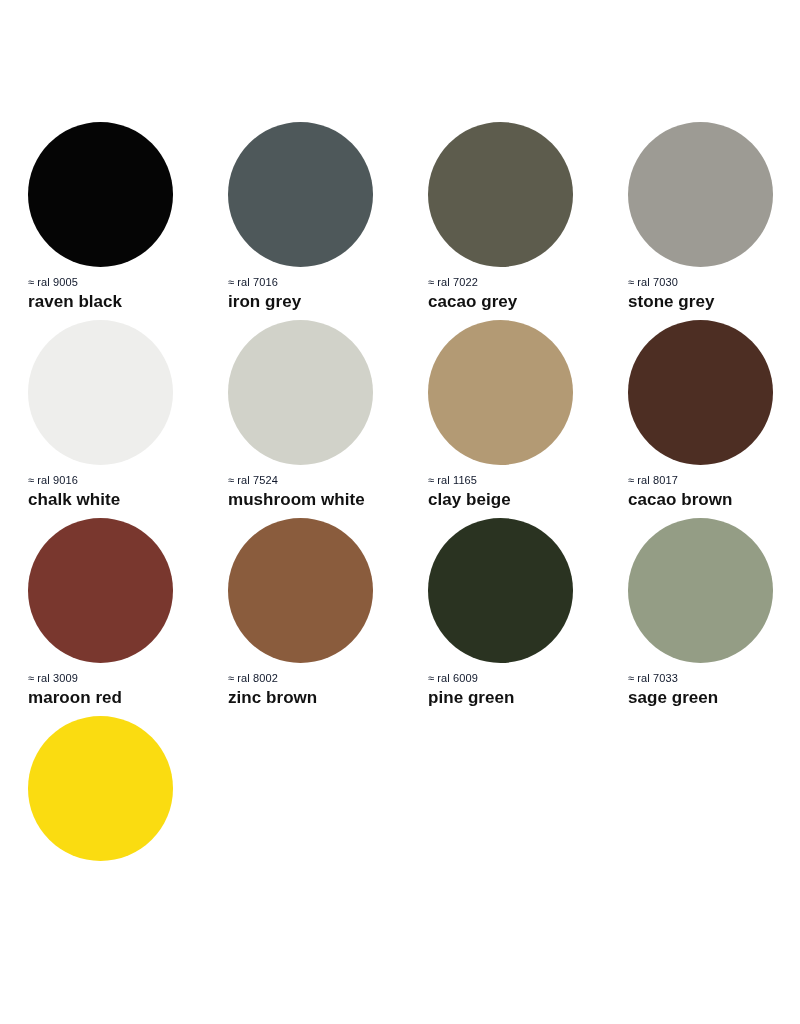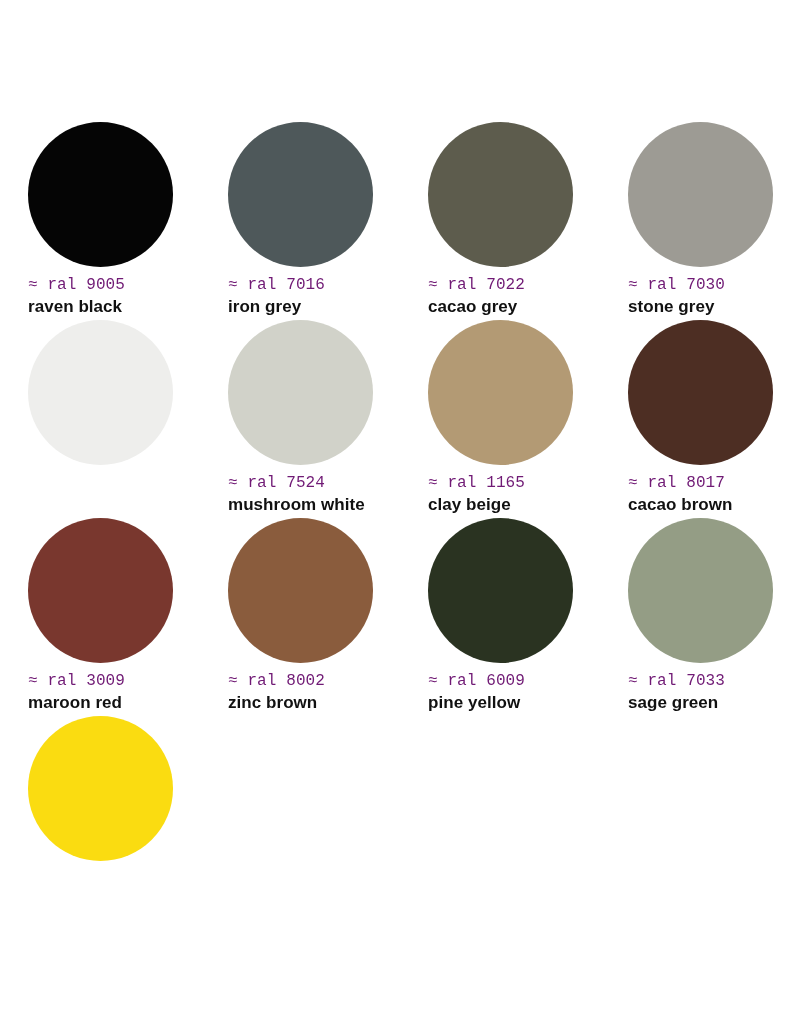--- a/index.html
+++ b/index.html
@@ -47,26 +47,25 @@
     display: block;
   }
 
   .swatch-meta {
     margin-top: 10px;
     line-height: 1;
   }
 
   .swatch-code {
     display: block;
-    font-size: 16px;
-    color: #701a75;
+    font-size: 11px;
+    color: #0f172a;
     letter-spacing: 0.1px;
     margin-bottom: 5px;
     white-space: nowrap;
-    font-family: Liberation Mono, monospace;
   }
 
   .swatch-name {
     display: block;
     font-size: 17px;
     font-weight: 700;
     color: #111111;
     letter-spacing: 0.05px;
     white-space: nowrap;
   }
@@ -99,20 +98,24 @@
       </div>
       <div class="swatch-cell">
         <span class="swatch-disc" style="background: rgb(157, 155, 148);"></span>
         <div class="swatch-meta">
           <span class="swatch-code">≈ ral 7030</span>
           <span class="swatch-name">stone grey</span>
         </div>
       </div>
       <div class="swatch-cell">
         <span class="swatch-disc" style="background: rgb(238, 238, 236);"></span>
+        <div class="swatch-meta">
+          <span class="swatch-code">≈ ral 9016</span>
+          <span class="swatch-name">chalk white</span>
+        </div>
       </div>
       <div class="swatch-cell">
         <span class="swatch-disc" style="background: rgb(209, 210, 201);"></span>
         <div class="swatch-meta">
           <span class="swatch-code">≈ ral 7524</span>
           <span class="swatch-name">mushroom white</span>
         </div>
       </div>
       <div class="swatch-cell">
         <span class="swatch-disc" style="background: rgb(179, 154, 116);"></span>
@@ -139,21 +142,21 @@
         <span class="swatch-disc" style="background: rgb(138, 92, 61);"></span>
         <div class="swatch-meta">
           <span class="swatch-code">≈ ral 8002</span>
           <span class="swatch-name">zinc brown</span>
         </div>
       </div>
       <div class="swatch-cell">
         <span class="swatch-disc" style="background: rgb(42, 51, 33);"></span>
         <div class="swatch-meta">
           <span class="swatch-code">≈ ral 6009</span>
-          <span class="swatch-name">pine yellow</span>
+          <span class="swatch-name">pine green</span>
         </div>
       </div>
       <div class="swatch-cell">
         <span class="swatch-disc" style="background: rgb(148, 157, 133);"></span>
         <div class="swatch-meta">
           <span class="swatch-code">≈ ral 7033</span>
           <span class="swatch-name">sage green</span>
         </div>
       </div>
       <div class="swatch-cell">

